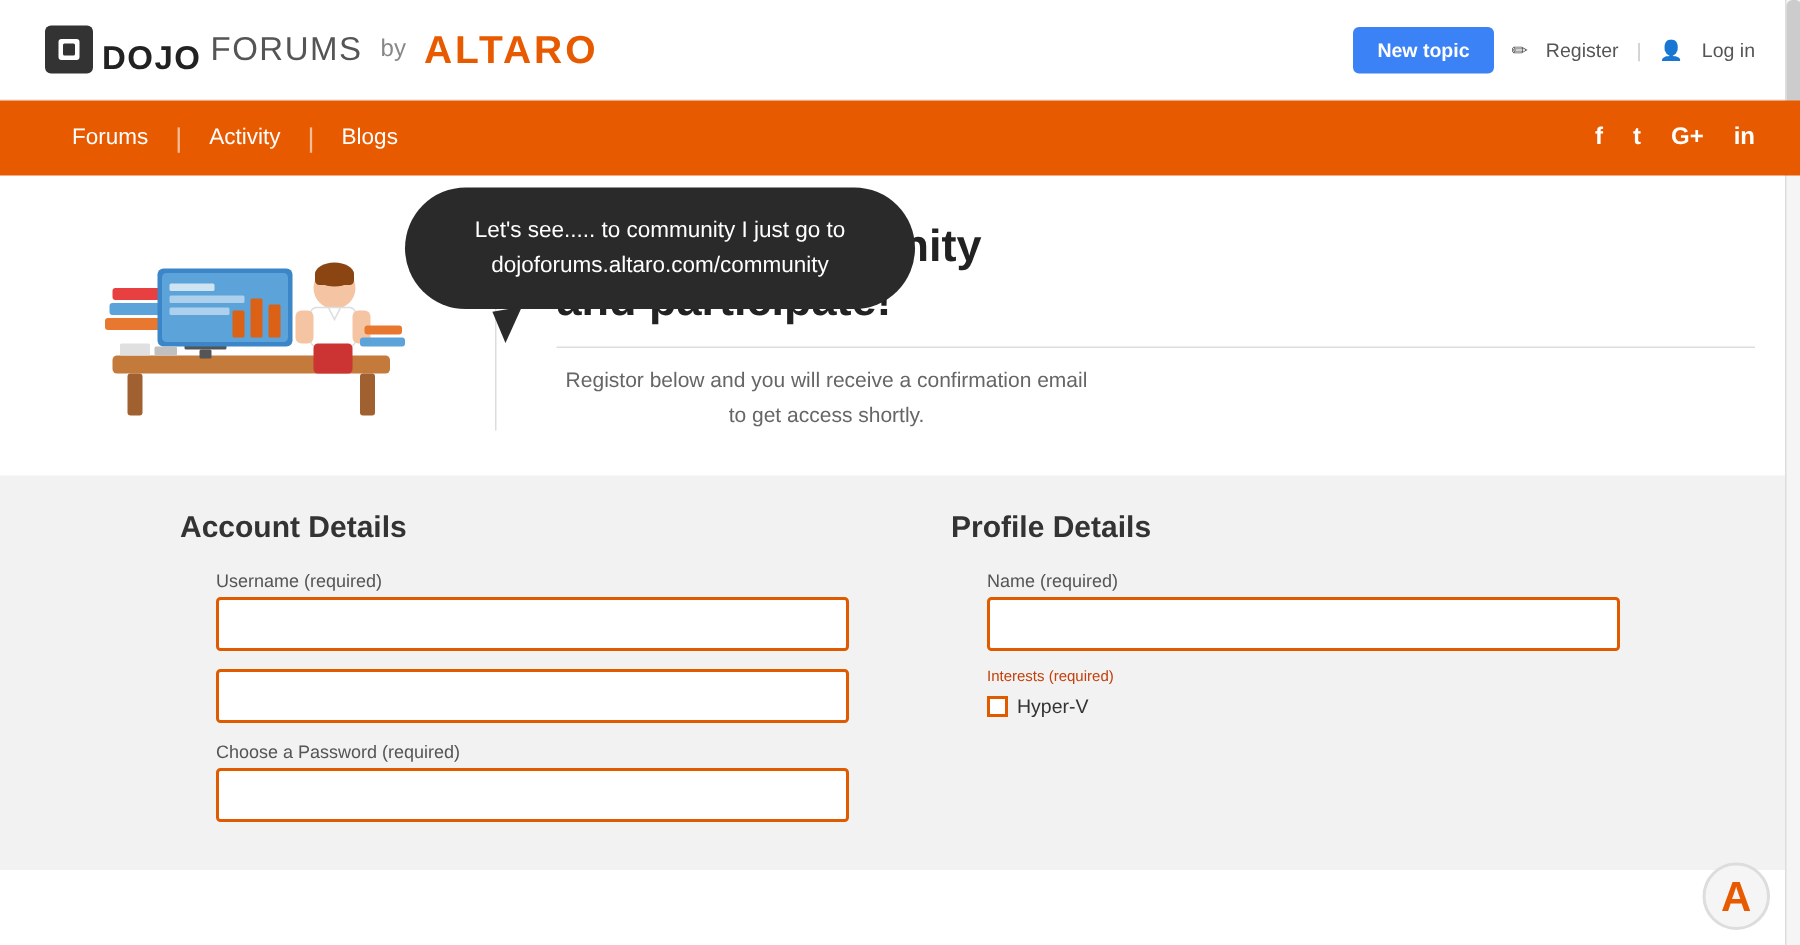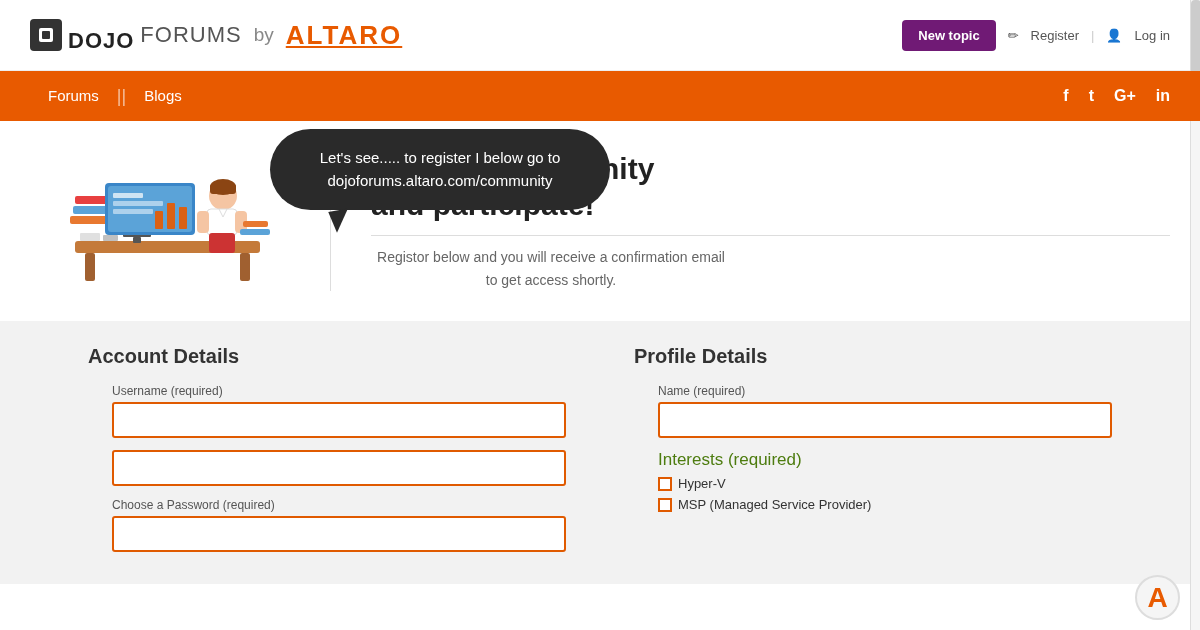--- a/index.html
+++ b/index.html
@@ -44,38 +44,37 @@
       letter-spacing: 1px;
       margin-top: 12px;
     }
     .logo-forums {
       font-size: 22px;
       font-weight: 400;
       color: #555;
       letter-spacing: 1px;
     }
     .logo-by {
-      font-size: 19px;
+      font-size: 16px;
       color: #888;
       margin: 12px 6px;
     }
     .logo-altaro {
       font-size: 26px;
       font-weight: 900;
       color: #e85a00;
       letter-spacing: 2px;
-      text-decoration: underline;
     }
     .header-actions {
       display: flex;
       align-items: center;
       gap: 12px;
     }
     .btn-new-topic {
-      background: #701a75;
+      background: #3b82f6;
       color: white;
       border: none;
       border-radius: 4px;
       padding: 8px 16px;
       font-size: 13px;
       font-weight: bold;
       cursor: pointer;
     }
     .header-link {
       font-size: 13px;
@@ -195,21 +194,21 @@
       font-size: 14px;
       color: #666;
       line-height: 1.6;
       max-width: 360px;
       text-align: center;
     }
 
     
     .form-section {
       background: #f2f2f2;
-      padding: 24px 88px 20px;
+      padding: 24px 120px 20px;
       display: flex;
       gap: 68px;
     }
     .form-column {
       flex: 1;
     }
     .form-section-title {
       font-size: 20px;
       font-weight: bold;
       color: #333;
@@ -229,22 +228,22 @@
       width: 100%;
       height: 36px;
       border: 2px solid #e05a00;
       border-radius: 3px;
       background: #fff;
       padding: 0 8px;
       font-size: 13px;
       outline: none;
     }
     .interests-label {
-      font-size: 17px;
-      color: #4d7c0f;
+      font-size: 10px;
+      color: #c2410c;
       margin-bottom: 6px;
       display: block;
     }
     .checkbox-item {
       display: flex;
       align-items: flex-end;
       gap: 6px;
       margin-bottom: 6px;
       font-size: 13px;
       color: #333;
@@ -322,27 +321,28 @@
     <span class="header-sep">|</span>
     <span style="color:#555;font-size:13px;">👤</span>
     <a class="header-link">Log in</a>
   </div>
 </div>
 
 <div class="navbar">
   <div class="nav-links">
     <a class="nav-link">Forums</a>
     <span class="nav-sep">|</span>
+    <a class="nav-link">Activity</a>
     <span class="nav-sep">|</span>
     <a class="nav-link">Blogs</a>
   </div>
 
   <div class="bubble-container">
     <div class="speech-bubble">
-      <span>Let's see..... to register I below go to</span><br>
+      <span>Let's see..... to community I just go to</span><br>
       <span>dojoforums.altaro.com/community</span>
     </div>
   </div>
 
   <div class="nav-social">
     <span class="social-icon">f</span>
     <span class="social-icon">t</span>
     <span class="social-icon">G+</span>
     <span class="social-icon">in</span>
   </div>
@@ -436,21 +436,17 @@
       <label class="field-label">Name (required)</label>
       <input class="field-input" type="text" value="" style="">
     </div>
 
     <div class="field-group">
       <label class="interests-label">Interests (required)</label>
       <div class="checkbox-item">
         <div class="checkbox-box"></div>
         <span>Hyper-V</span>
       </div>
-      <div class="checkbox-item">
-        <div class="checkbox-box"></div>
-        <span>MSP (Managed Service Provider)</span>
-      </div>
     </div>
   </div>
 </div>
 
 <div class="altaro-watermark">A</div>
 
 </body></html>

